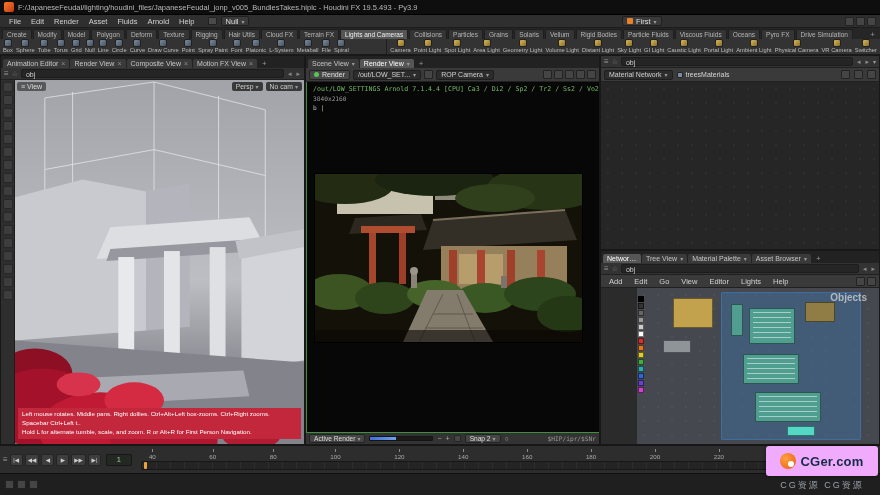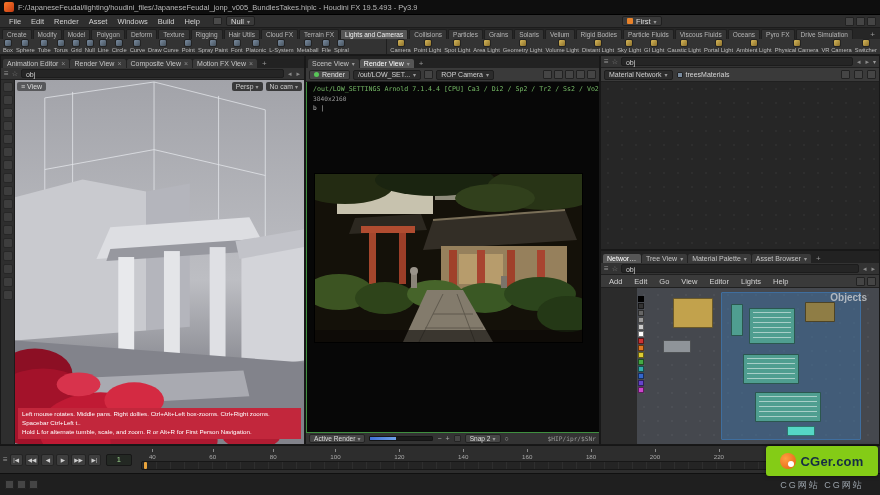--- a/index.html
+++ b/index.html
@@ -124,38 +124,38 @@
          background-image:repeating-linear-gradient(90deg,#2e2e2e 0 1px,transparent 1px 14px);}
   .marker{position:absolute;left:2px;top:0;bottom:0;width:3px;background:#e8a33c;border-radius:1px;}
   .pb-right{display:flex;align-items:center;gap:2px;flex:0 0 auto;}
   .rangefield{width:24px;height:12px;background:#232323;border:1px solid #171717;border-radius:2px;color:#cfcfcf;font-size:7px;display:inline-flex;align-items:center;justify-content:center;}
 
   
   .statusbar{position:absolute;left:0;top:473px;right:0;height:22px;background:#1f1f1f;border-top:1px solid #101010;display:flex;align-items:center;gap:3px;padding:0 5px;}
 
   
   .watermark{position:absolute;right:2px;top:446px;width:112px;z-index:10;text-align:center;}
-  .wm-box{background:#84cc16;border-radius:3px;height:30px;display:flex;align-items:center;justify-content:center;gap:4px;box-shadow:0 0 4px rgba(0,0,0,.5);}
+  .wm-box{background:#f0abfc;border-radius:3px;height:30px;display:flex;align-items:center;justify-content:center;gap:4px;box-shadow:0 0 4px rgba(0,0,0,.5);}
   .wm-logo{width:16px;height:16px;border-radius:50%;background:radial-gradient(circle at 35% 35%,#ffa040,#e55a12);position:relative;}
   .wm-logo::after{content:"";position:absolute;right:2px;bottom:2px;width:6px;height:6px;border-radius:50%;background:#fff;}
   .wm-brand{color:#152c45;font-size:13px;font-weight:bold;letter-spacing:0.2px;}
   .wm-sub{margin-top:3px;color:#99a1a9;font-size:9px;letter-spacing:2px;}
 </style>
 </head>
 <body>
 
 <div id="app">
 
   <div class="titlebar">
     <span class="applogo"></span>
     <span class="title">F:/JapaneseFeudal/lighting/houdini_files/JapaneseFeudal_jonp_v005_BundlesTakes.hiplc - Houdini FX 19.5.493 - Py3.9</span>
   </div>
 
   <div class="menubar">
-    <div class="menus"><span class="menu">File</span><span class="menu">Edit</span><span class="menu">Render</span><span class="menu">Asset</span><span class="menu">Windows</span><span class="menu">Build</span><span class="menu">Help</span></div>
+    <div class="menus"><span class="menu">File</span><span class="menu">Edit</span><span class="menu">Render</span><span class="menu">Asset</span><span class="menu">Fluids</span><span class="menu">Arnold</span><span class="menu">Help</span></div>
     <span class="miniicon"></span>
     <span class="dd">
       <span>Null</span>
       <span class="caret">▾</span>
     </span>
     <span class="dd take">
       <span class="takedot"></span>
       <span>First</span>
       <span class="caret">▾</span>
     </span>
@@ -611,16 +611,16 @@
     <span class="sqicon"></span>
     <span class="sqicon"></span>
     <span class="sqicon"></span>
   </div>
 
   <div class="watermark">
     <div class="wm-box">
       <span class="wm-logo"></span>
       <span class="wm-brand">CGer.com</span>
     </div>
-    <div class="wm-sub">CG网站 CG网站</div>
+    <div class="wm-sub">CG资源 CG资源</div>
   </div>
 
 </div>
 
 </body></html>

